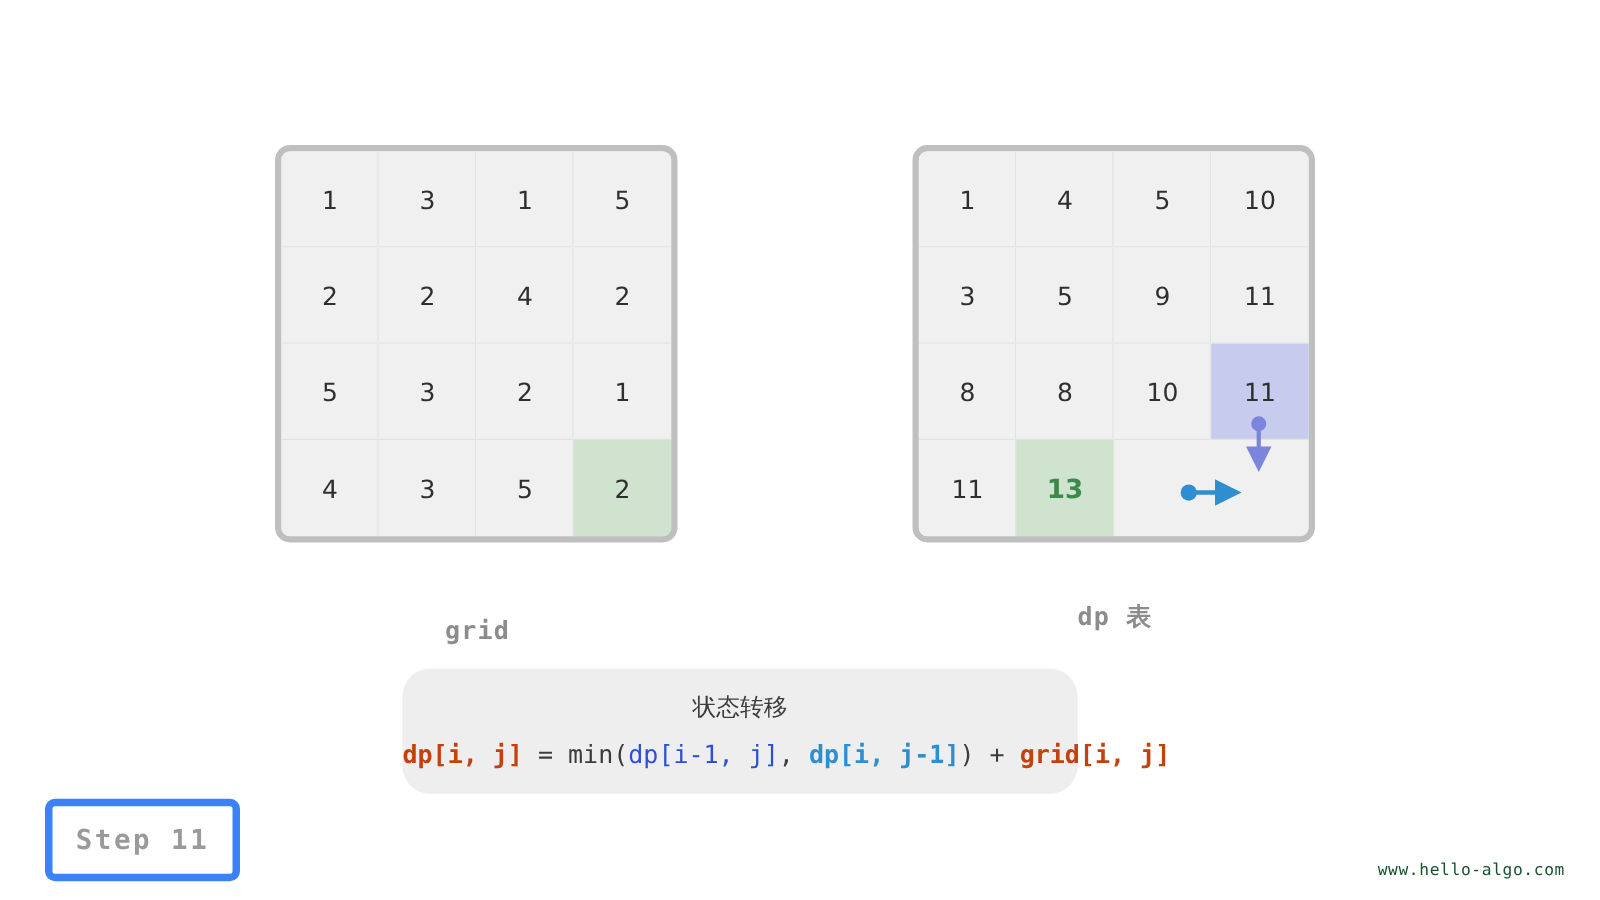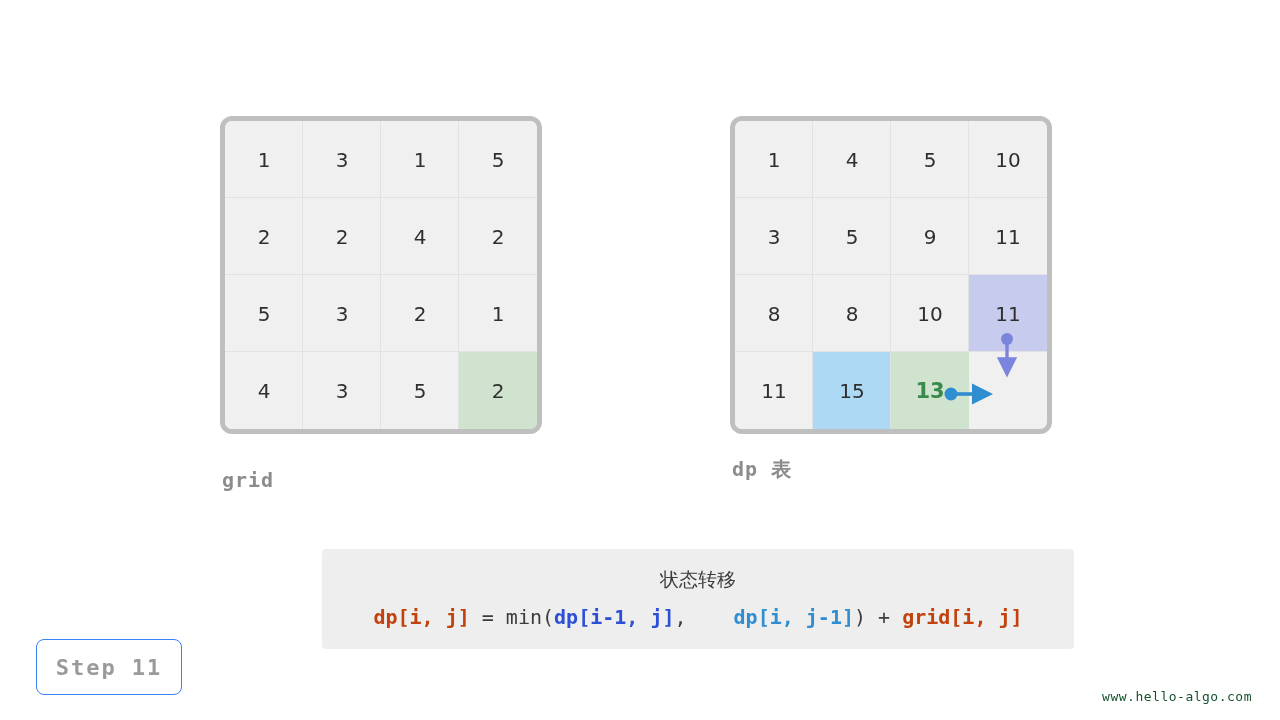--- a/index.html
+++ b/index.html
@@ -52,76 +52,77 @@
   .cell .val.bold-green {
     color: #3b8a4b;
     font-weight: bold;
     font-size: 21px;
   }
 
   
   .caption {
     position: absolute;
     width: 320px;
-    text-align: left;
+    text-align: center;
     font-family: "DejaVu Sans Mono", monospace;
     font-weight: bold;
     font-size: 20px;
     color: #8c8c8c;
     letter-spacing: 1px;
+    margin-top: 24px;
   }
   #grid-caption { left: 222px; top: 468px; }
   #dp-caption   { left: 732px; top: 456px; }
   #dp-caption .cn { font-family: "DejaVu Sans", sans-serif; }
 
   
   #arrows-layer {
     position: absolute;
     left: 0; top: 0;
     width: 1280px; height: 720px;
     pointer-events: none;
   }
 
   
   #formula-panel {
     position: absolute;
     left: 322px;
-    top: 549px;
-    width: 752px;
+    top: 535px;
+    width: 540px;
     height: 100px;
     background: #eeeeee;
-    border-radius: 4px;
+    border-radius: 22px;
   }
   #formula-title {
     text-align: center;
     font-family: "DejaVu Sans", sans-serif;
     font-size: 19px;
     color: #3c3c3c;
     margin-top: 18px;
   }
   #formula-expr {
     text-align: center;
     margin-top: 12px;
     font-family: "DejaVu Sans Mono", monospace;
     font-size: 20px;
     white-space: pre;
   }
   #formula-expr .g  { color: #c2410c; font-weight: bold; }
-  #formula-expr .b1 { color: #2c4fd6; font-weight: bold; }
-  #formula-expr .b2 { color: #2e8ed0; font-weight: bold; margin-left: 35px; }
+  #formula-expr .b1 { color: #2c4fd6; font-weight: normal; }
+  #formula-expr .b2 { color: #2e8ed0; font-weight: bold; }
   #formula-expr .op { color: #3c3c3c; font-weight: normal; text-align: right; }
 
   
   #step-badge {
     position: absolute;
     left: 36px;
     top: 639px;
     width: 144px;
     height: 54px;
-    border: 1px solid #3b82f6;
+    border: 6px solid #3b82f6;
     border-radius: 8px;
     display: flex;
     align-items: center;
     justify-content: center;
     background: #ffffff;
   }
   #step-label {
     font-family: "DejaVu Sans Mono", monospace;
     font-weight: bold;
     font-size: 22px;
@@ -232,23 +233,20 @@
         <span class="val">8</span>
       </div>
       <div class="cell">
         <span class="val">10</span>
       </div>
       <div class="cell no-r hl-purple">
         <span class="val">11</span>
       </div>
       <div class="cell no-b">
         <span class="val">11</span>
-      </div>
-      <div class="cell no-b hl-blue">
-        <span class="val">15</span>
       </div>
       <div class="cell no-rb hl-green">
         <span class="val bold-green">13</span>
       </div>
     </div>
 </div>
 <div class="caption" id="dp-caption">
   <span>dp</span><span> </span><span class="cn">表</span>
 </div>
 

